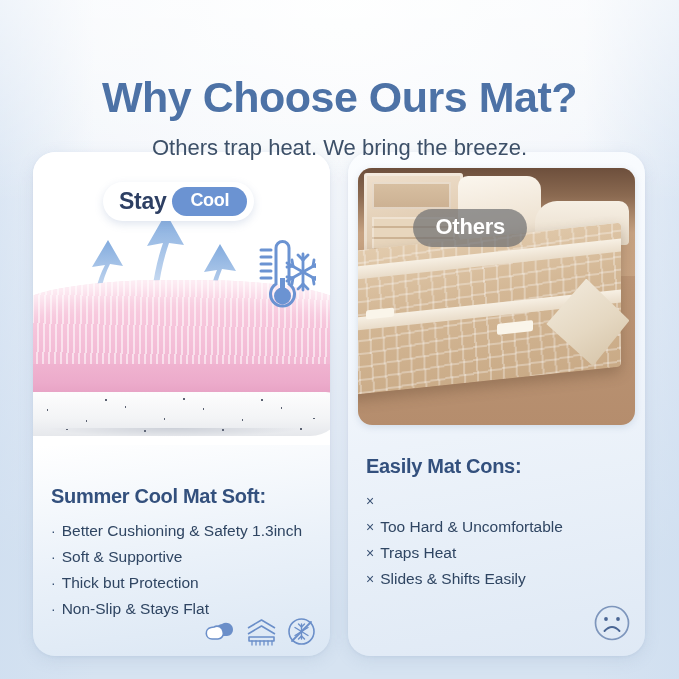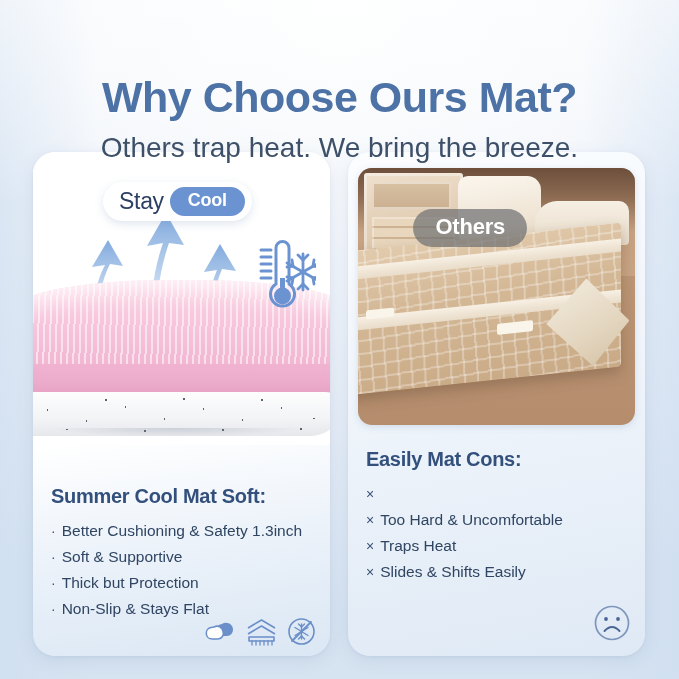--- a/index.html
+++ b/index.html
@@ -45,21 +45,21 @@
     margin: 0;
     font-size: 43px;
     line-height: 54px;
     font-weight: 700;
     letter-spacing: -0.5px;
     color: #4d72a6;
     text-shadow: 0 1px 0 rgba(255,255,255,0.6);
   }
   .subtitle {
     margin: 10px 0 0 0;
-    font-size: 28px;
+    font-size: 22px;
     line-height: 28px;
     font-weight: 400;
     color: #3d5068;
   }
 
   
   .cards {
     position: absolute;
     top: 152px;
     left: 33px;
@@ -90,21 +90,21 @@
     width: 100%;
     height: 293px;
     overflow: hidden;
     flex: none;
   }
   .media-left {
     background: #ffffff;
     border-radius: 22px 22px 0 0;
   }
   .media-right {
-    margin: 16px 10px 0 10px;
+    margin: 16px 10px 7px 10px;
     width: calc(100% - 20px);
     height: 257px;
     border-radius: 14px;
     box-shadow: 0 2px 7px rgba(110,135,170,0.22);
   }
 
   
   .mat-wrap {
     position: absolute;
     left: -18px;
@@ -173,21 +173,21 @@
     align-items: center;
     gap: 6px;
     background: #ffffff;
     border-radius: 999px;
     padding: 5px 7px 5px 16px;
     box-shadow: 0 3px 9px rgba(110,135,180,0.22);
     z-index: 3;
   }
   .badge-stay .w1 {
     font-size: 23px;
-    font-weight: 400;
+    font-weight: 700;
     color: #2d3f63;
     letter-spacing: -0.3px;
   }
   .badge-stay .w2 {
     font-size: 18px;
     font-weight: 700;
     color: #ffffff;
     background: #6b93d2;
     border-radius: 999px;
     padding: 3px 18px 5px 18px;

